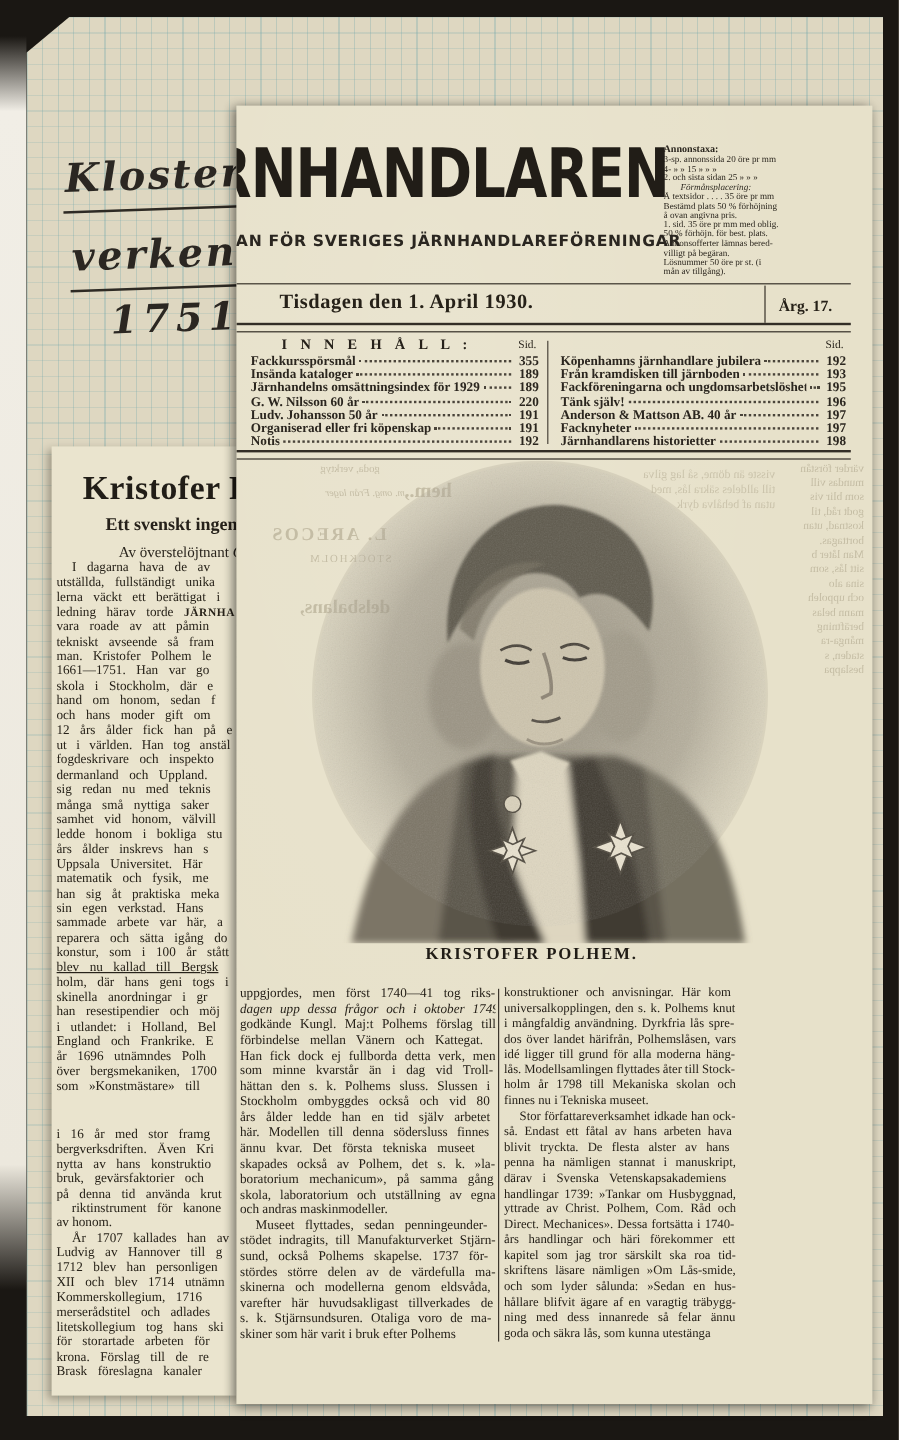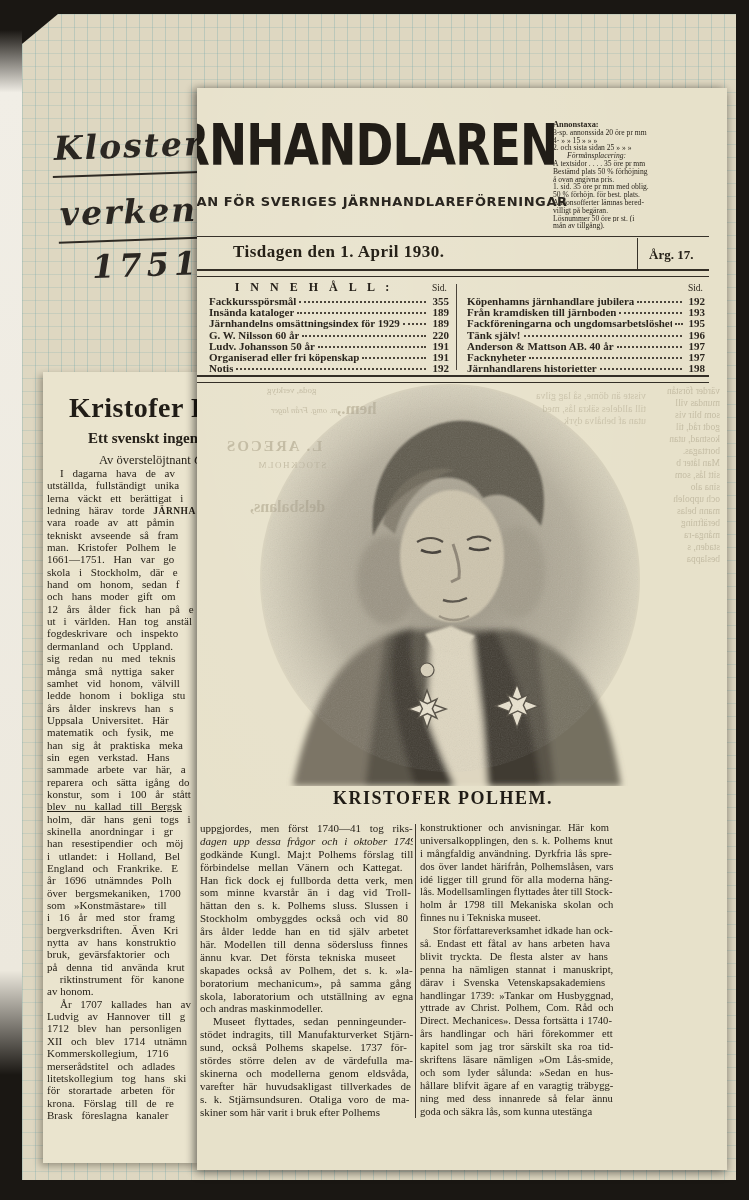--- a/index.html
+++ b/index.html
@@ -112,21 +112,21 @@
   .toc-sid{position:absolute;right:2px;top:3px;font-size:9.5px;color:#2b261e;}
   .toc-row{display:flex;align-items:baseline;height:11.2px;line-height:11.2px;
     font-size:11px;font-weight:bold;color:#2b261f;white-space:nowrap;}
   .toc-label{overflow:hidden;}
   .leader{flex:1;margin:0 3px;border-bottom:2px dotted #4a443a;transform:translateY(-2px);min-width:8px;}
   .toc-page{width:20px;text-align:right;}
   
   #portrait{position:absolute;left:58px;top:296px;width:390px;height:402px;}
   #caption{
     position:absolute;left:0;top:700px;width:492px;text-align:center;
-    font-size:18px;font-weight:bold;letter-spacing:1.5px;color:#201c16;
+    font-size:14px;font-weight:bold;letter-spacing:1.5px;color:#201c16;
   }
   
   .col{position:absolute;top:734px;height:300px;overflow:hidden;}
   #col-mid{left:3px;width:213px;}
   #col-right{left:223px;width:193px;}
   #col-vr{position:absolute;left:218px;top:736px;width:1px;height:294px;background:#3c362d;}
   .col-line{height:12.9px;line-height:12.9px;color:#262119;white-space:nowrap;overflow:hidden;}
   #col-mid .col-line{font-size:11px;}
   #col-right .col-line{font-size:10.6px;}
   .col-line .t{white-space:nowrap;}
@@ -190,21 +190,21 @@
       <div class="strip-line" style="word-spacing: 6px;"><span class="t">konstur, som i 100 år stått</span></div>
       <div class="strip-line" style="word-spacing: 6px; text-decoration: underline;"><span class="t">blev nu kallad till Bergsk</span></div>
       <div class="strip-line" style="word-spacing: 6px;"><span class="t">holm, där hans geni togs i</span></div>
       <div class="strip-line" style="word-spacing: 6px;"><span class="t">skinella anordningar i gr</span></div>
       <div class="strip-line" style="word-spacing: 6px;"><span class="t">han resestipendier och möj</span></div>
       <div class="strip-line" style="word-spacing: 6px;"><span class="t">i utlandet: i Holland, Bel</span></div>
       <div class="strip-line" style="word-spacing: 6px;"><span class="t">England och Frankrike.  E</span></div>
       <div class="strip-line" style="word-spacing: 6px;"><span class="t">år 1696 utnämndes Polh</span></div>
       <div class="strip-line" style="word-spacing: 6px;"><span class="t">över bergsmekaniken, 1700</span></div>
       <div class="strip-line" style="word-spacing: 6px;"><span class="t">som »Konstmästare» till</span></div>
-      <div class="strip-line" style="word-spacing: 6px;"><span class="t">i 16 år med stor framg</span></div>
+      <div class="strip-line" style="word-spacing: 6px; margin-top: 28px;"><span class="t">i 16 år med stor framg</span></div>
       <div class="strip-line" style="word-spacing: 6px;"><span class="t">bergverksdriften.  Även Kri</span></div>
       <div class="strip-line" style="word-spacing: 6px;"><span class="t">nytta av hans konstruktio</span></div>
       <div class="strip-line" style="word-spacing: 6px;"><span class="t">bruk, gevärsfaktorier och</span></div>
       <div class="strip-line" style="word-spacing: 6px;"><span class="t">på denna tid använda krut</span></div>
       <div class="strip-line" style="word-spacing: 6px; text-align: center;"><span class="t">riktinstrument för kanone</span></div>
       <div class="strip-line"><span class="t">av honom.</span></div>
       <div class="strip-line ind" style="word-spacing: 6px;"><span class="t">År 1707 kallades han av</span></div>
       <div class="strip-line" style="word-spacing: 6px;"><span class="t">Ludvig av Hannover till g</span></div>
       <div class="strip-line" style="word-spacing: 6px;"><span class="t">1712 blev han personligen</span></div>
       <div class="strip-line" style="word-spacing: 6px;"><span class="t">XII och blev 1714 utnämn</span></div>

